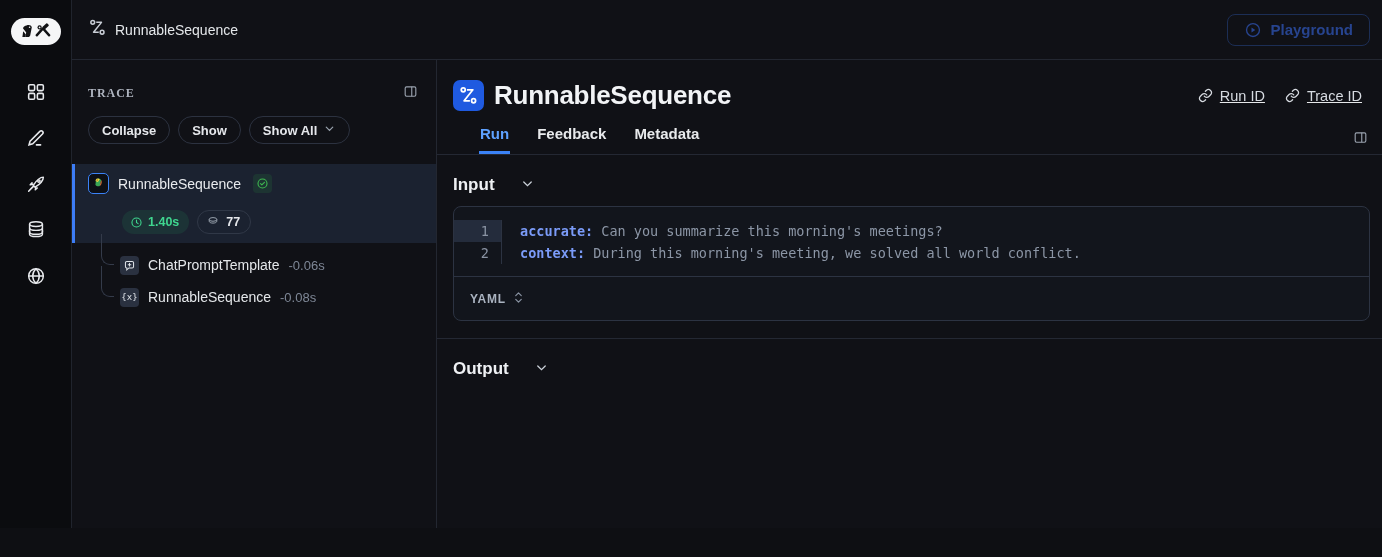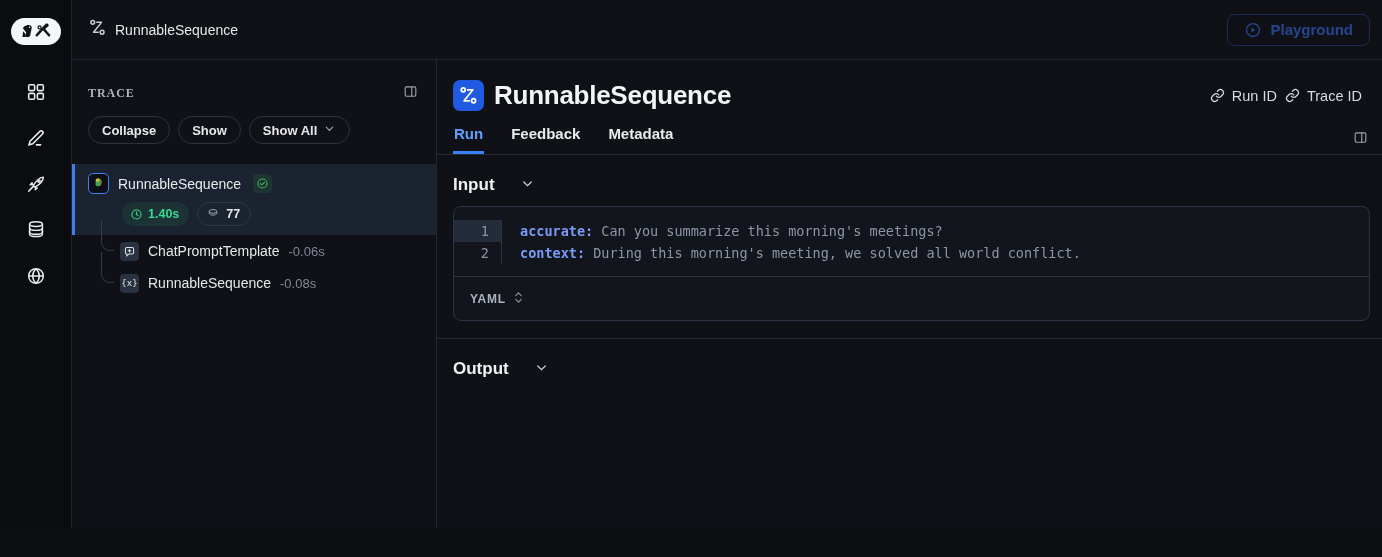--- a/index.html
+++ b/index.html
@@ -77,32 +77,32 @@
   .root-line1 { display:flex; align-items:center; gap:9px; }
   .node-icon-root {
     width:21px; height:21px; border-radius:5px; border:1.5px solid #3b82f6;
     background:#0d1016; display:flex; align-items:center; justify-content:center;
   }
   .root-label { font-size:14px; font-weight:500; color:#e9ebee; }
   .check-badge {
     width:19px; height:19px; border-radius:4px; background:rgba(46,160,67,.15);
     display:flex; align-items:center; justify-content:center; color:#3fb950; margin-left:3px;
   }
-  .root-line2 { display:flex; gap:8px; margin:8px 0 0 34px; }
+  .root-line2 { display:flex; gap:8px; margin:16px 0 0 34px; }
   .badge-time {
     display:flex; align-items:center; gap:5px; background:rgba(35,134,84,.18);
     color:#3fd68f; font-size:12.5px; font-weight:600; border-radius:12px; padding:3px 10px 3px 8px;
   }
   .badge-tokens {
     display:flex; align-items:center; gap:6px; border:1px solid #303847;
     color:#e5e7eb; font-size:12.5px; font-weight:600; border-radius:12px; padding:3px 10px 3px 8px;
   }
   .badge-tokens .coin { color:#9aa3af; }
 
-  .children { position:relative; }
+  .children { position:relative; margin-top:6px; }
   .child-row {
     position:relative; display:flex; align-items:center; gap:9px;
     height:32px; padding-left:48px; cursor:pointer;
   }
   .child-row .elbow {
     position:absolute; left:29px; top:-15px; width:13px; height:31px;
     border-left:1px solid #343b4a; border-bottom:1px solid #343b4a;
     border-bottom-left-radius:9px; pointer-events:none;
   }
   .node-icon {
@@ -118,37 +118,37 @@
   .main { flex:1; min-width:0; background:#101116; display:flex; flex-direction:column; overflow:hidden; }
   .main-header {
     display:flex; align-items:center; padding:20px 20px 0 16px;
   }
   .main-title-group { display:flex; align-items:center; gap:10px; }
   .main-title-icon {
     width:31px; height:31px; border-radius:7px; background:#1f5ae0;
     display:flex; align-items:center; justify-content:center; color:#fff;
   }
   .main-title { font-size:26px; font-weight:700; color:#f2f4f6; letter-spacing:-.01em; }
-  .id-links { margin-left:auto; display:flex; gap:8px; }
+  .id-links { margin-left:auto; display:flex; gap:20px;text-decoration:underline; }
   .id-link {
     display:flex; align-items:center; gap:7px; background:none; border:none;
     color:#d6dae0; font-size:14.5px; cursor:pointer; font-family:"Liberation Sans", sans-serif;
   }
   .id-link svg { color:#d6dae0; }
 
   .tabs-row {
     display:flex; align-items:flex-end; gap:26px; padding:14px 14px 0 16px;
     border-bottom:1px solid #242833; position:relative;
   }
   .tab {
     background:none; border:none; font-family:"Liberation Sans", sans-serif;
     font-size:15px; font-weight:700; color:#e8eaec; padding:0 1px 9px; cursor:pointer;
     border-bottom:3px solid transparent;
   }
-  .tab.active { color:#5ea1ff; border-bottom-color:#3b82f6; }
+  .tab.active { color:#5ea1ff; border-bottom-color:#3b82f6;margin-left:26px; }
   .tabs-right { margin-left:auto; padding-bottom:6px; }
 
   .scroll-area { flex:1; padding:0; overflow:hidden; }
   .section-head {
     display:flex; align-items:center; gap:25px; padding:20px 16px 0;
   }
   .section-title { font-size:17px; font-weight:700; color:#eef0f3; }
   .section-chev { color:#cbd1d9; }
 
   .code-card {

